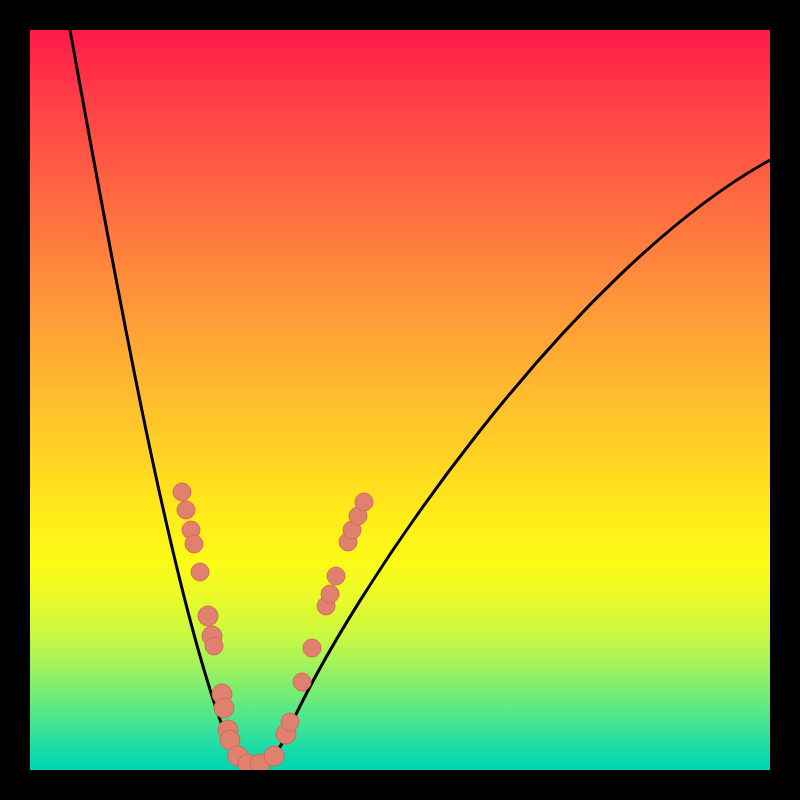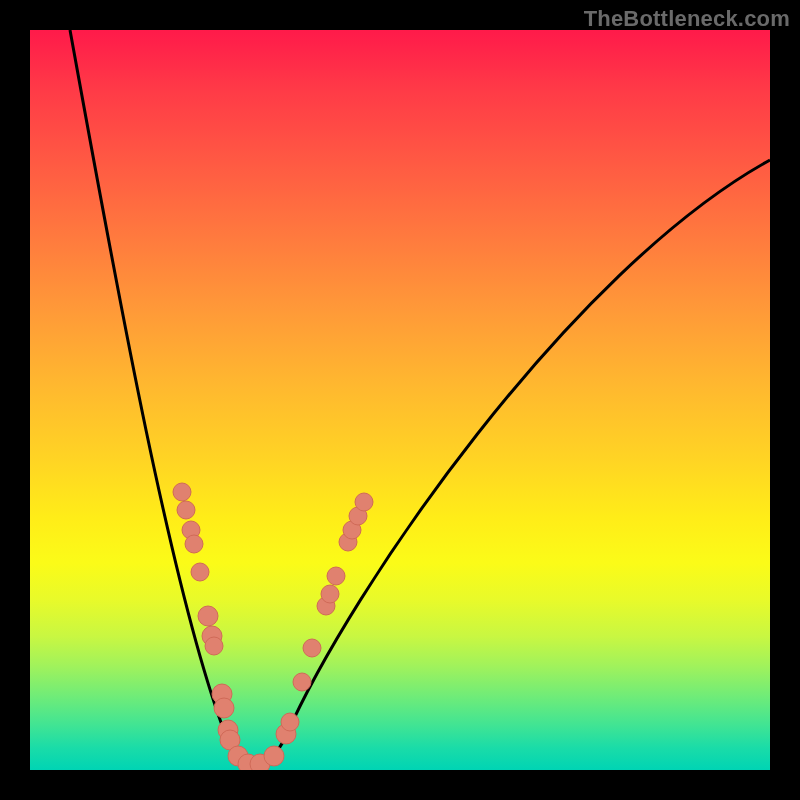--- a/index.html
+++ b/index.html
@@ -57,21 +57,20 @@
     left: 0;
     top: 0;
     width: 740px;
     height: 740px;
   }
 </style>
 </head>
 <body>
 
 <div class="container">
-  <div class="watermark">TheBottleneck.com</div>
   <div class="plot-area">
     <svg class="curve" viewBox="0 0 740 740">
       <path fill="none" stroke="#000" stroke-width="3" d="M 40 0 C 80 220, 140 560, 196 706 C 206 726, 214 734, 226 734 C 238 734, 246 726, 256 706 C 320 560, 540 240, 740 130"></path>
       <g id="points-group">
           <circle cx="152" cy="462" r="9" fill="#e0816f" stroke="#d06a58" stroke-width="1"></circle>
           <circle cx="156" cy="480" r="9" fill="#e0816f" stroke="#d06a58" stroke-width="1"></circle>
           <circle cx="161" cy="500" r="9" fill="#e0816f" stroke="#d06a58" stroke-width="1"></circle>
           <circle cx="164" cy="514" r="9" fill="#e0816f" stroke="#d06a58" stroke-width="1"></circle>
           <circle cx="170" cy="542" r="9" fill="#e0816f" stroke="#d06a58" stroke-width="1"></circle>
           <circle cx="178" cy="586" r="10" fill="#e0816f" stroke="#d06a58" stroke-width="1"></circle>

